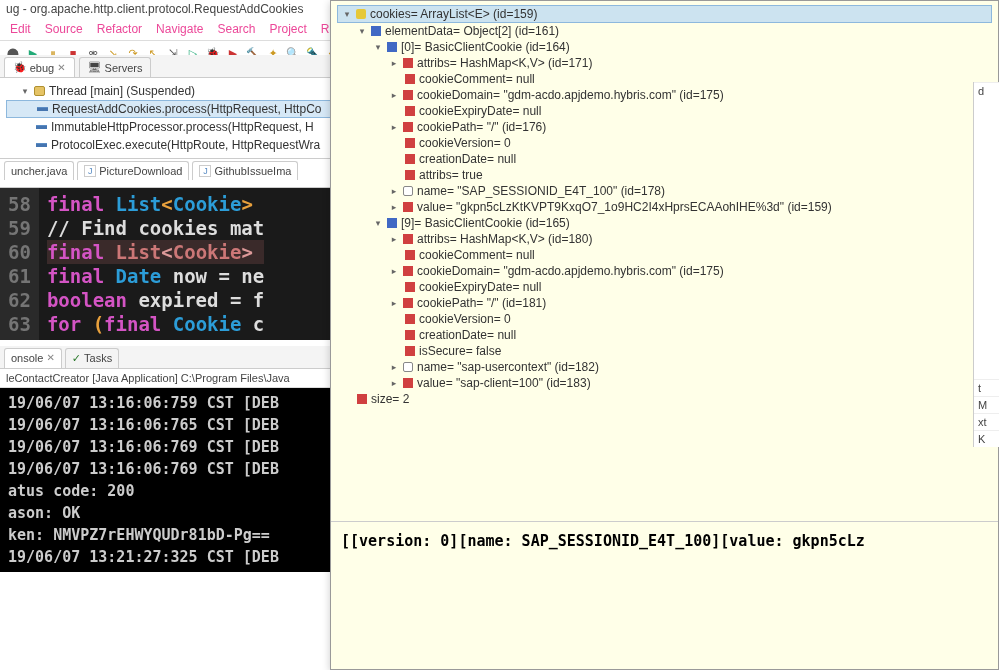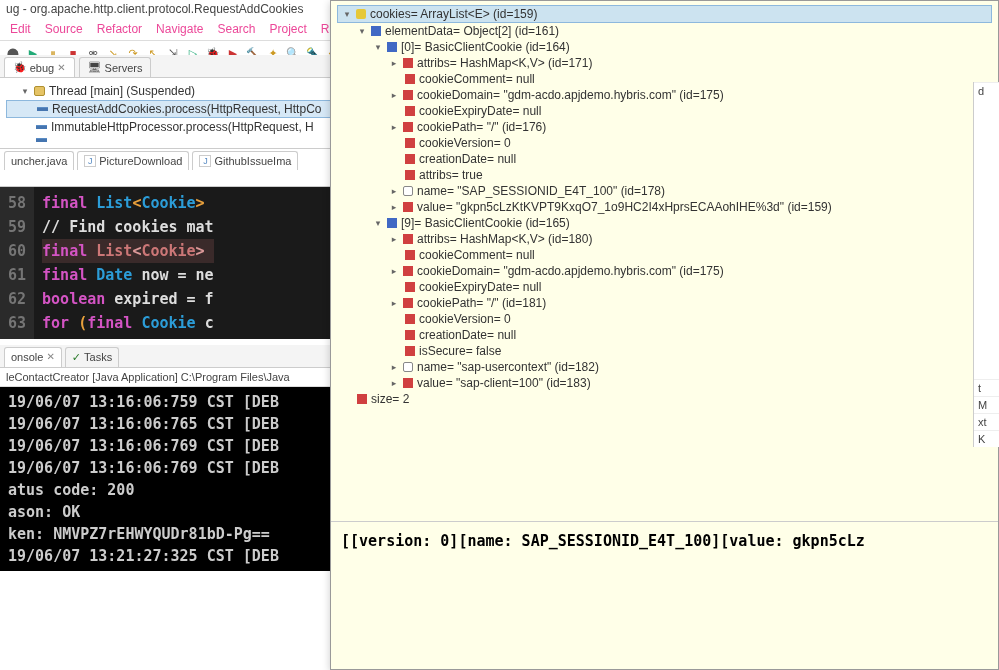--- a/index.html
+++ b/index.html
@@ -11,23 +11,23 @@
 .tb{width:18px;height:18px;display:inline-flex;align-items:center;justify-content:center;font-size:11px;color:#555;border-radius:2px}
 .left{position:absolute;left:0;top:55px;width:350px}
 .tabs{display:flex;border-bottom:1px solid #ccc;background:#f4f4f4;padding:2px 4px 0;gap:4px}
 .tab{padding:3px 8px;background:#fff;border:1px solid #ccc;border-bottom:none;border-radius:3px 3px 0 0;font-size:11px;color:#444;display:flex;align-items:center;gap:3px}
 .tab.inactive{background:#f4f4f4}
 .close-x{color:#888;font-size:10px}
 .thread-tree{padding:4px 6px;border-bottom:1px solid #ccc}
 .tree-row{padding:2px 0 2px 14px;display:flex;align-items:center;gap:4px;color:#333;white-space:nowrap;overflow:hidden}
 .tree-row.lvl1{padding-left:30px}
 .tree-row.sel{background:#d6e8f6;border:1px solid #8db8dd;padding-top:1px;padding-bottom:1px}
-.file-tabs{display:flex;border-bottom:1px solid #ccc;padding:2px 4px 16px;gap:3px}
+.file-tabs{display:flex;border-bottom:1px solid #ccc;padding:2px 4px 7px;gap:3px}
 .file-tab{padding:3px 6px;background:#fff;border:1px solid #ccc;border-bottom:none;border-radius:3px 3px 0 0;font-size:11px;color:#444;display:flex;align-items:center;gap:3px}
-.editor{background:#1a1a1a;display:flex;font-family:Consolas,monospace;font-size:15px;font-weight:bold}
+.editor{background:#1a1a1a;display:flex;font-family:Consolas,monospace;font-size:19px;font-weight:bold}
 .gutter{background:#2a2a2a;color:#757575;text-align:right;padding:4px 8px}
 .gutter div{height:24px;line-height:24px}
 .code{padding:4px 8px;white-space:nowrap;overflow:hidden}
 .code div{height:24px;line-height:24px;color:#ddd}
 .kw1{color:#d454c4}.kw2{color:#2c9dd8}.br{color:#e8a03c}.cm{color:#9a9a9a}
 .ctabs{display:flex;border-bottom:1px solid #ccc;padding:2px 4px 0;gap:3px;background:#f4f4f4;margin-top:6px}
 .ctab{padding:3px 6px;background:#fff;border:1px solid #ccc;border-bottom:none;border-radius:3px 3px 0 0;font-size:11px;color:#444;display:flex;gap:3px}
 .ctab.inactive{background:#f4f4f4}
 .cinfo{padding:3px 6px;color:#444;font-size:11px;border-bottom:1px solid #ddd;white-space:nowrap;overflow:hidden}
 .console{background:#000;color:#ccc;font-family:Consolas,monospace;font-size:15px;font-weight:bold;padding:4px 8px}
@@ -107,20 +107,21 @@
   <div class="tree-row lvl1 sel">
         <span class="stack-ico"></span>
         <span>RequestAddCookies.process(HttpRequest, HttpCo</span>
       </div>
   <div class="tree-row lvl1">
         <span class="stack-ico"></span>
         <span>ImmutableHttpProcessor.process(HttpRequest, H</span>
       </div>
   <div class="tree-row lvl1">
         <span class="stack-ico"></span>
+        <span>ProtocolExec.execute(HttpRoute, HttpRequestWra</span>
       </div>
  </div>
  <div class="file-tabs">
   <div class="file-tab">
         <span>uncher.java</span>
       </div>
   <div class="file-tab">
         <span class="j-ico">J</span>
         <span>PictureDownload</span>
       </div>

